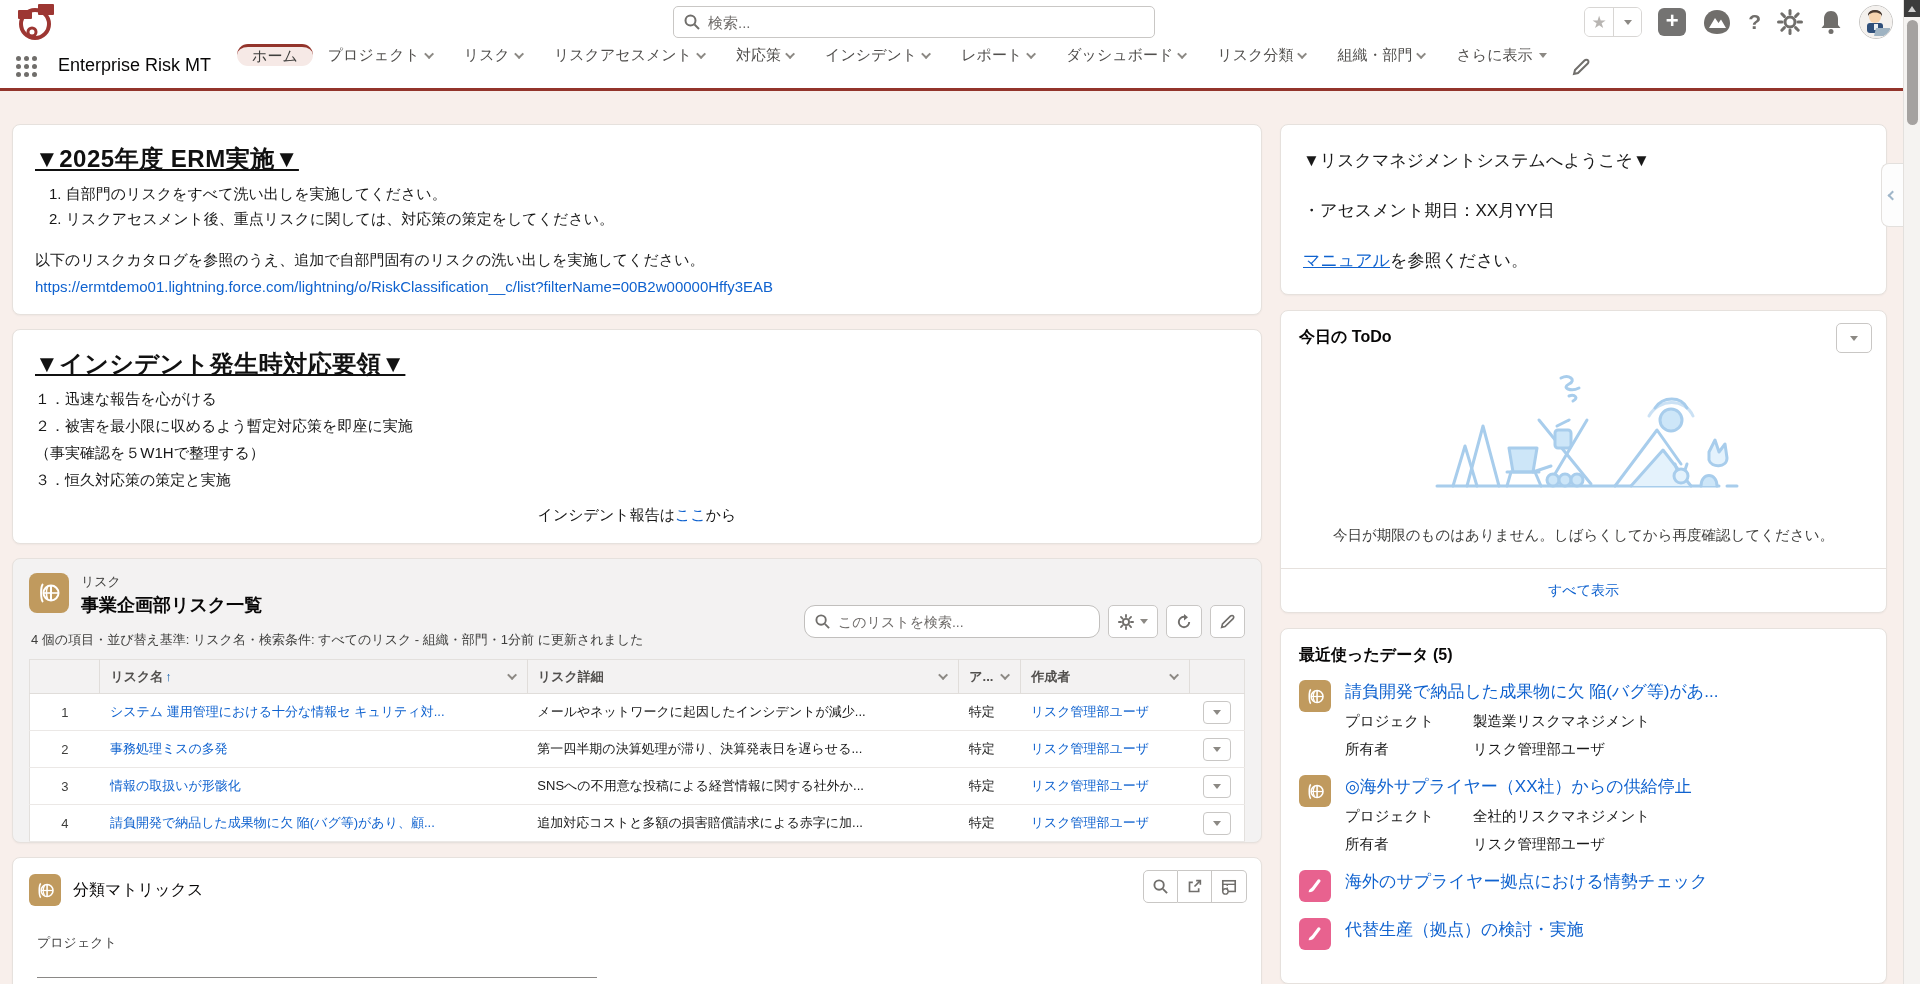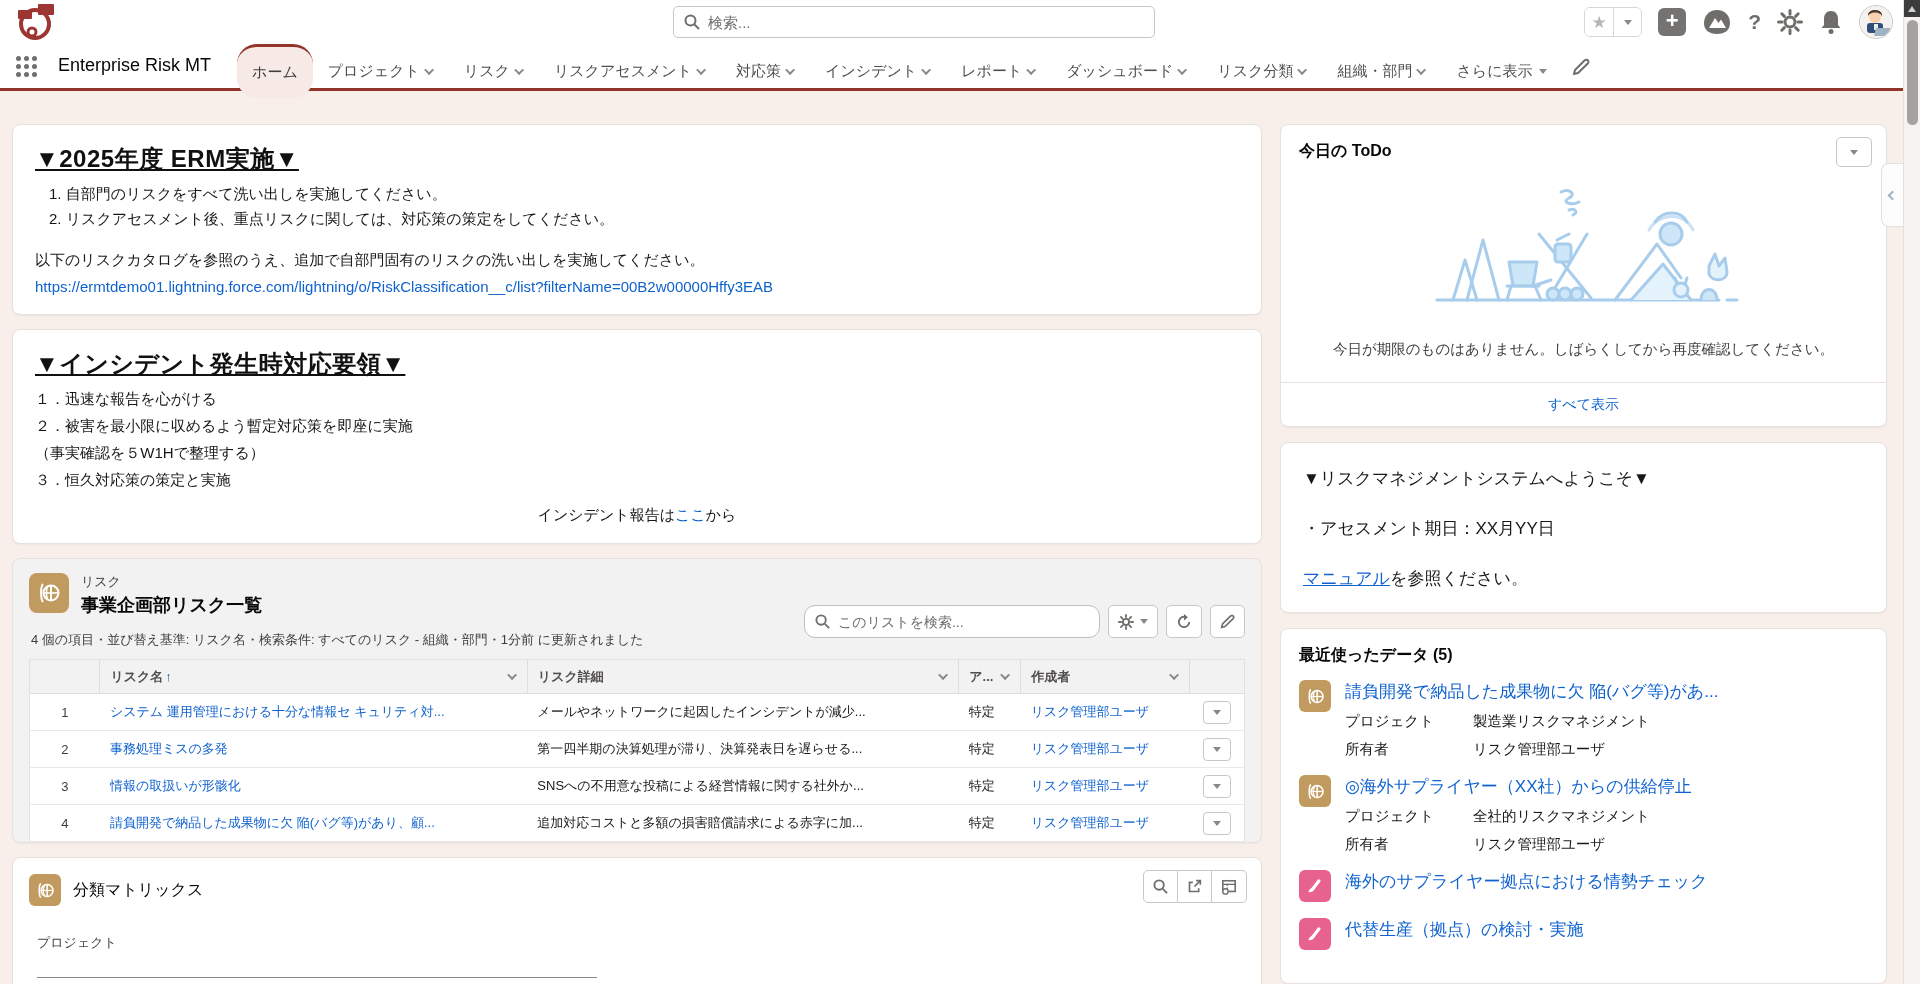--- a/index.html
+++ b/index.html
@@ -21,21 +21,21 @@
   .helpq { font-size:21px; font-weight:bold; color:#706e6b; }
   .avatar { width:34px; height:34px; border-radius:50%; border:1px solid #c9c7c5; overflow:hidden; background:#fff; }
   .caret-s { width:0; height:0; border-left:4px solid transparent; border-right:4px solid transparent; border-top:5px solid #8c8984; }
 
   
   .navbar { position:absolute; top:44px; left:0; right:17px; height:47px; background:#fff; border-bottom:3px solid #93342b; display:flex; align-items:flex-start; }
   .waffle { width:22px; height:22px; display:grid; grid-template-columns:repeat(3,6px); grid-template-rows:repeat(3,6px); gap:2px; margin:12px 12px 0 16px; }
   .waffle i { width:5px; height:5px; border-radius:50%; background:#706e6b; }
   .appname { font-size:18px; color:#080707; margin:11px 26px 0 8px; white-space:nowrap; }
   .tabs { display:flex; align-items:stretch; }
-  .tab { display:flex; align-items:center; gap:7px; padding:16px 15px; font-size:15px; color:#514f4d; white-space:nowrap; position:relative;border-radius:20px; }
+  .tab { display:flex; align-items:center; gap:7px; padding:0 15px; font-size:15px; color:#514f4d; white-space:nowrap; position:relative;border-radius:20px; }
   .tab.active { background:#f6e9e6; border-top:3px solid #93342b; color:#3e3e3c; }
   .chev { width:7px; height:7px; border-left:2px solid #8c8984; border-bottom:2px solid #8c8984; transform:rotate(-45deg) translateY(-2px); display:inline-block; }
   .navpencil { margin:14px 0 0 10px; }
 
   
   .content { position:absolute; top:94px; left:0; right:17px; bottom:0; padding:30px 16px 0 12px; display:flex; gap:18px; }
   .colL { width:1250px; display:flex; flex-direction:column; gap:14px; }
   .colR { flex:1; display:flex; flex-direction:column; gap:15px; }
   .card { background:#fff; border:1px solid #e6e1dd; border-radius:8px; box-shadow:0 1px 2px rgba(0,0,0,.04); }
 
@@ -443,20 +443,28 @@
             </svg>
         </div>
       </div>
       <div class="mx-field-label">プロジェクト</div>
       <div class="mx-input"></div>
     </div>
   </div>
 
   <div class="colR">
 
+    <div class="card sidewelcome">
+      <div class="t">▼リスクマネジメントシステムへようこそ▼</div>
+      <div class="b">・アセスメント期日：XX月YY日</div>
+      <div class="m">
+        <a href="#" class="inline-link u">マニュアル</a><span>を参照ください。</span>
+      </div>
+    </div>
+
     <div class="card todo">
       <div class="todo-title">今日の ToDo</div>
       <div class="todo-menu">
           <span class="caret-s"></span>
         </div>
       <div class="todo-illus">
         <svg width="330" height="132" viewBox="0 0 330 132">
           <g stroke="#a8cdec" stroke-width="3" fill="none" stroke-linecap="round" stroke-linejoin="round">
             <line x1="18" y1="118" x2="300" y2="118"></line>
               <line x1="308" y1="118" x2="318" y2="118"></line>
@@ -488,28 +496,20 @@
               <path d="M266 102 L268 96"></path>
           </g>
         </svg>
       </div>
       <div class="todo-empty">今日が期限のものはありません。しばらくしてから再度確認してください。</div>
       <div class="todo-foot">
           <a href="#">すべて表示</a>
         </div>
     </div>
 
-    <div class="card sidewelcome">
-      <div class="t">▼リスクマネジメントシステムへようこそ▼</div>
-      <div class="b">・アセスメント期日：XX月YY日</div>
-      <div class="m">
-        <a href="#" class="inline-link u">マニュアル</a><span>を参照ください。</span>
-      </div>
-    </div>
-
     <div class="card recent">
       <div class="recent-title">最近使ったデータ (5)</div>
 
       <div class="rec-item">
         <div class="obj-icon small">
           <svg width="19" height="19" viewBox="0 0 24 24">
               <path d="M6 3 C3.5 5.5 3.5 18.5 6 21" fill="none" stroke="#fff" stroke-width="2"></path>
               <circle cx="14" cy="12" r="7.5" fill="none" stroke="#fff" stroke-width="2"></circle>
               <line x1="14" y1="4.5" x2="14" y2="19.5" stroke="#fff" stroke-width="2"></line>
               <path d="M10.7 5.5 C9 9 9 15 10.7 18.5" fill="none" stroke="#fff" stroke-width="1.6"></path>

